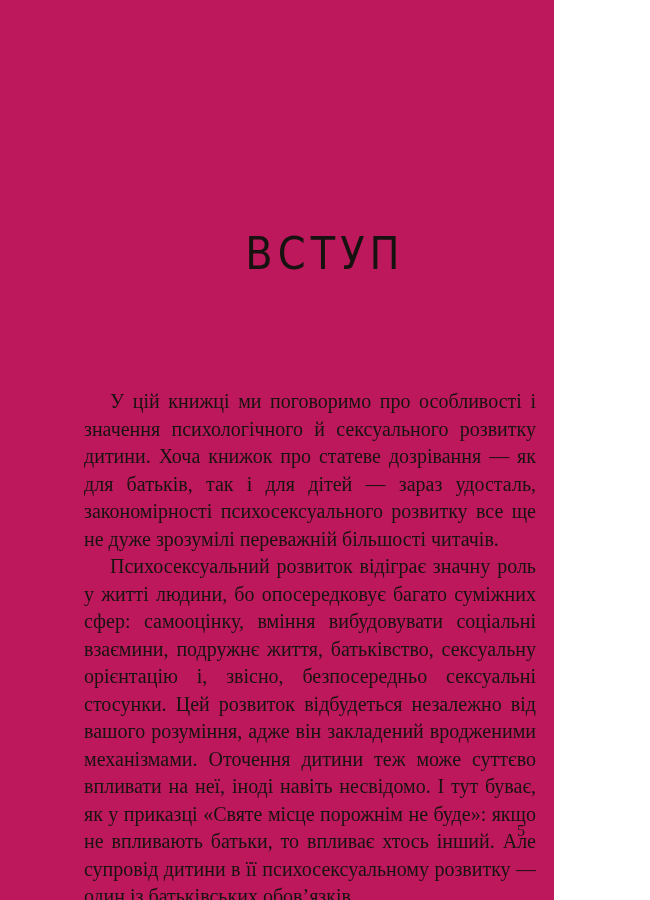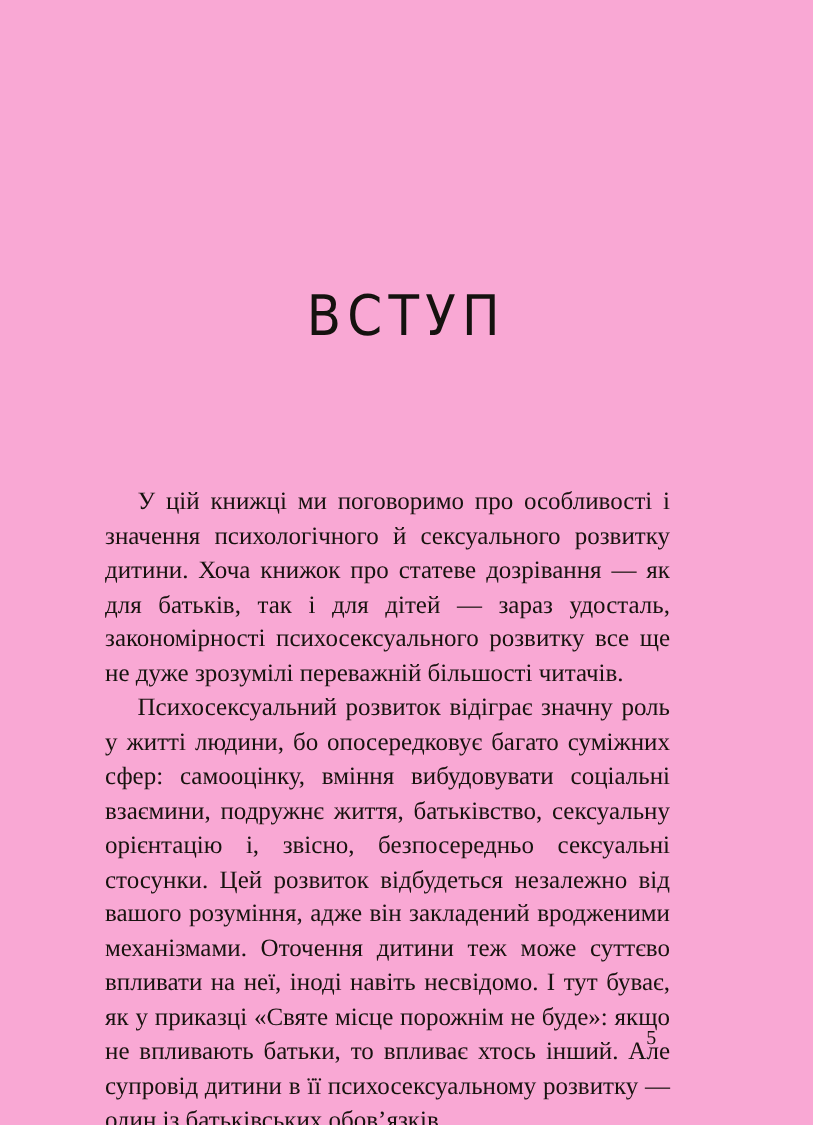--- a/index.html
+++ b/index.html
@@ -8,23 +8,23 @@
   }
   body {
     width: 650px;
     height: 900px;
     background: #ffffff;
     font-family: "Liberation Sans", sans-serif;
     overflow: hidden;
   }
   .page {
     position: relative;
-    width: 650px;
+    width: 554px;
     height: 900px;
-    background: #f9a8d4;
+    background: #be185d;
     box-sizing: border-box;
   }
   .chapter-title {
     position: absolute;
     top: 228px;
     left: 0;
     width: 650px;
     text-align: center;
     font-family: "DejaVu Sans", sans-serif;
     font-size: 40px;

